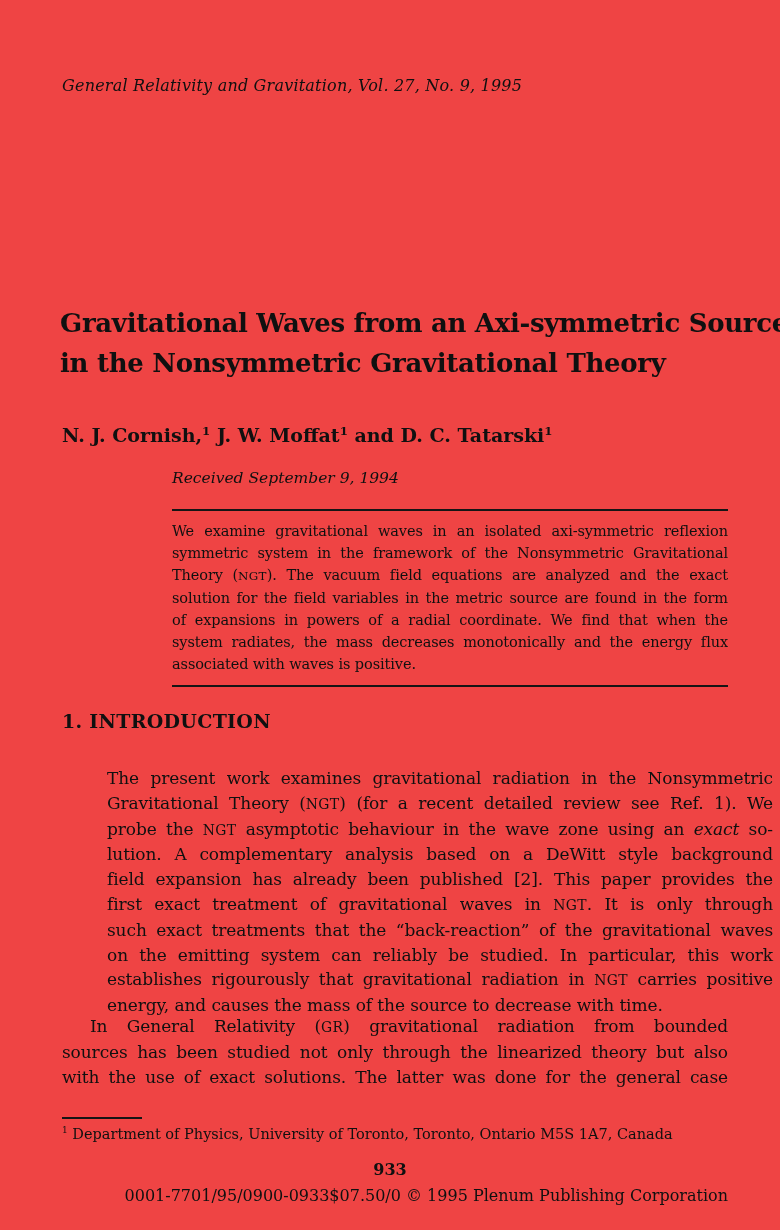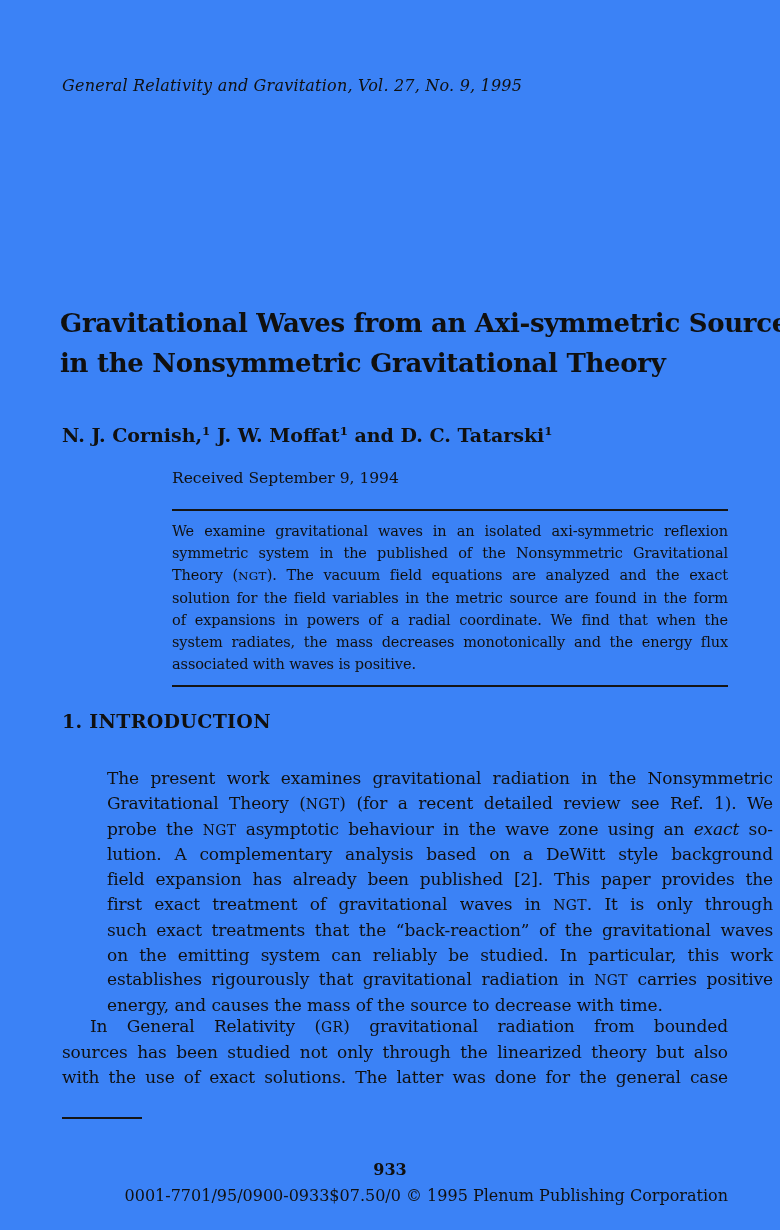--- a/index.html
+++ b/index.html
@@ -1,20 +1,20 @@
 <!DOCTYPE html>
 <html><head>
 <meta charset="utf-8">
 <style>
   html, body { margin: 0; padding: 0; background: #ffffff; }
   .page {
     position: relative;
     width: 780px;
     height: 1230px;
-    background: #3b82f6;
+    background: #ef4444;
     color: #101010;
     font-family: "DejaVu Serif", serif;
     overflow: hidden;
   }
   .journal-line {
     position: absolute; left: 62px; top: 76px;
     font-style: italic; font-size: 16px; letter-spacing: 0.2px;
     white-space: nowrap;
   }
   .title {
@@ -22,21 +22,21 @@
     font-size: 26px; font-weight: bold; line-height: 40px;
     letter-spacing: -0.3px; white-space: nowrap;
   }
   .title-line { display: block; }
   .authors {
     position: absolute; left: 62px; top: 424px;
     font-size: 19px; font-weight: bold; white-space: nowrap;
   }
   .received {
     position: absolute; left: 172px; top: 469px;
-    font-size: 15.5px; white-space: nowrap;
+    font-style: italic; font-size: 15.5px; white-space: nowrap;
   }
   .abstract {
     position: absolute; left: 172px; top: 509px; width: 556px;
     font-size: 14.5px; line-height: 22px; letter-spacing: -0.1px;
   }
   .rule { border-top: 2px solid #151515; height: 0; }
   .abstract .rule.top    { margin-bottom: 9px; }
   .abstract .rule.bottom { margin-top: 10px; }
   .abs-line  { text-align: justify; text-align-last: justify; }
   .abs-line.noj { text-align-last: left; }
@@ -86,21 +86,21 @@
     <span class="title-line">in the Nonsymmetric Gravitational Theory</span>
   </h1>
 
   <div class="authors">N. J. Cornish,<sup>1</sup> J. W. Moffat<sup>1</sup> and D. C. Tatarski<sup>1</sup></div>
 
   <div class="received">Received September 9, 1994</div>
 
   <div class="abstract">
     <div class="rule top"></div>
     <div class="abs-line">We examine gravitational waves in an isolated axi-symmetric reflexion</div>
-    <div class="abs-line">symmetric system in the published of the Nonsymmetric Gravitational</div>
+    <div class="abs-line">symmetric system in the framework of the Nonsymmetric Gravitational</div>
     <div class="abs-line">Theory (<span class="sc">NGT</span>). The vacuum field equations are analyzed and the exact</div>
     <div class="abs-line">solution for the field variables in the metric source are found in the form</div>
     <div class="abs-line">of expansions in powers of a radial coordinate. We find that when the</div>
     <div class="abs-line">system radiates, the mass decreases monotonically and the energy flux</div>
     <div class="abs-line noj">associated with waves is positive.</div>
     <div class="rule bottom"></div>
   </div>
 
   <h2 class="section-heading">1. INTRODUCTION</h2>
 
@@ -118,18 +118,19 @@
   </div>
 
   <div class="body-block para2">
     <div class="body-line indent">In General Relativity (<span class="sc">GR</span>) gravitational radiation from bounded</div>
     <div class="body-line">sources has been studied not only through the linearized theory but also</div>
     <div class="body-line">with the use of exact solutions. The latter was done for the general case</div>
   </div>
 
   <div class="footnote-rule"></div>
 
+  <div class="footnote"><sup>1</sup> Department of Physics, University of Toronto, Toronto, Ontario M5S 1A7, Canada</div>
 
   <div class="page-number">933</div>
 
   <div class="copyright">0001-7701/95/0900-0933$07.50/0 © 1995 Plenum Publishing Corporation</div>
 
 </div>
 
 </body></html>

